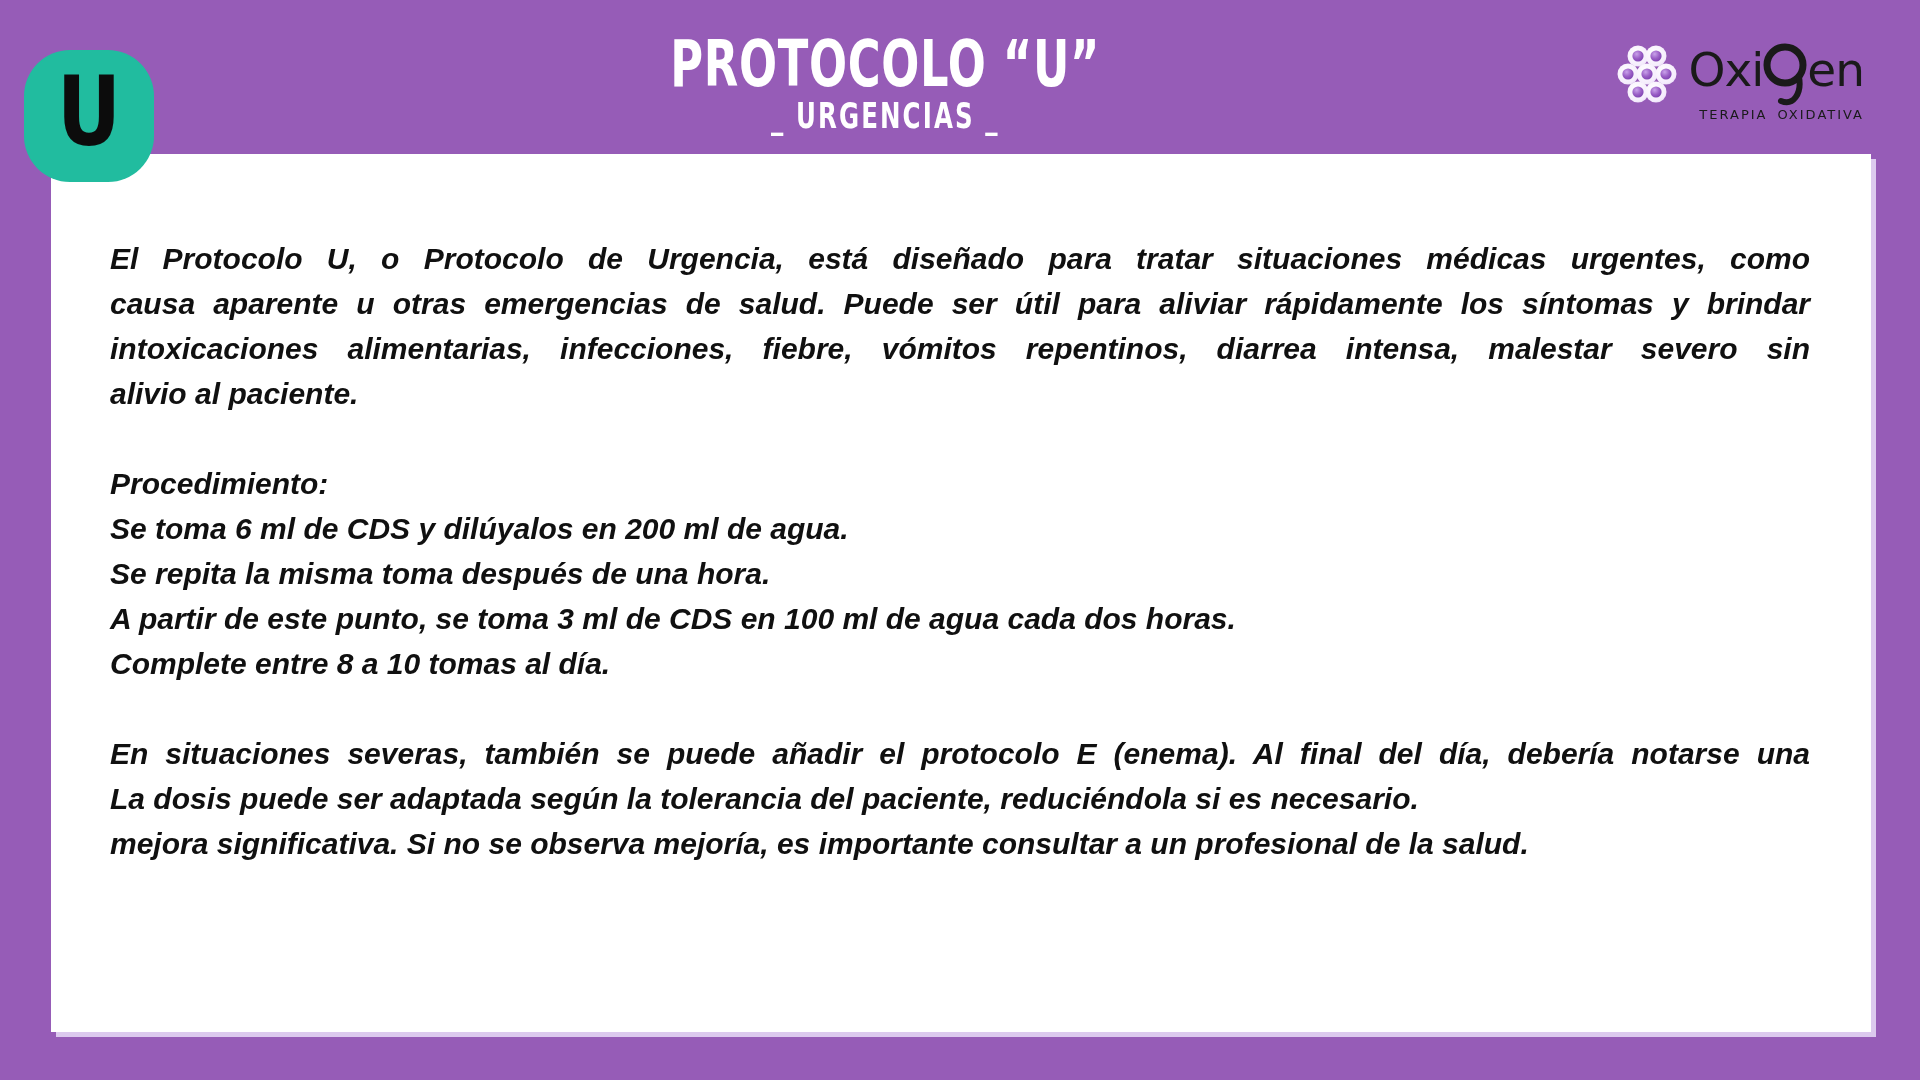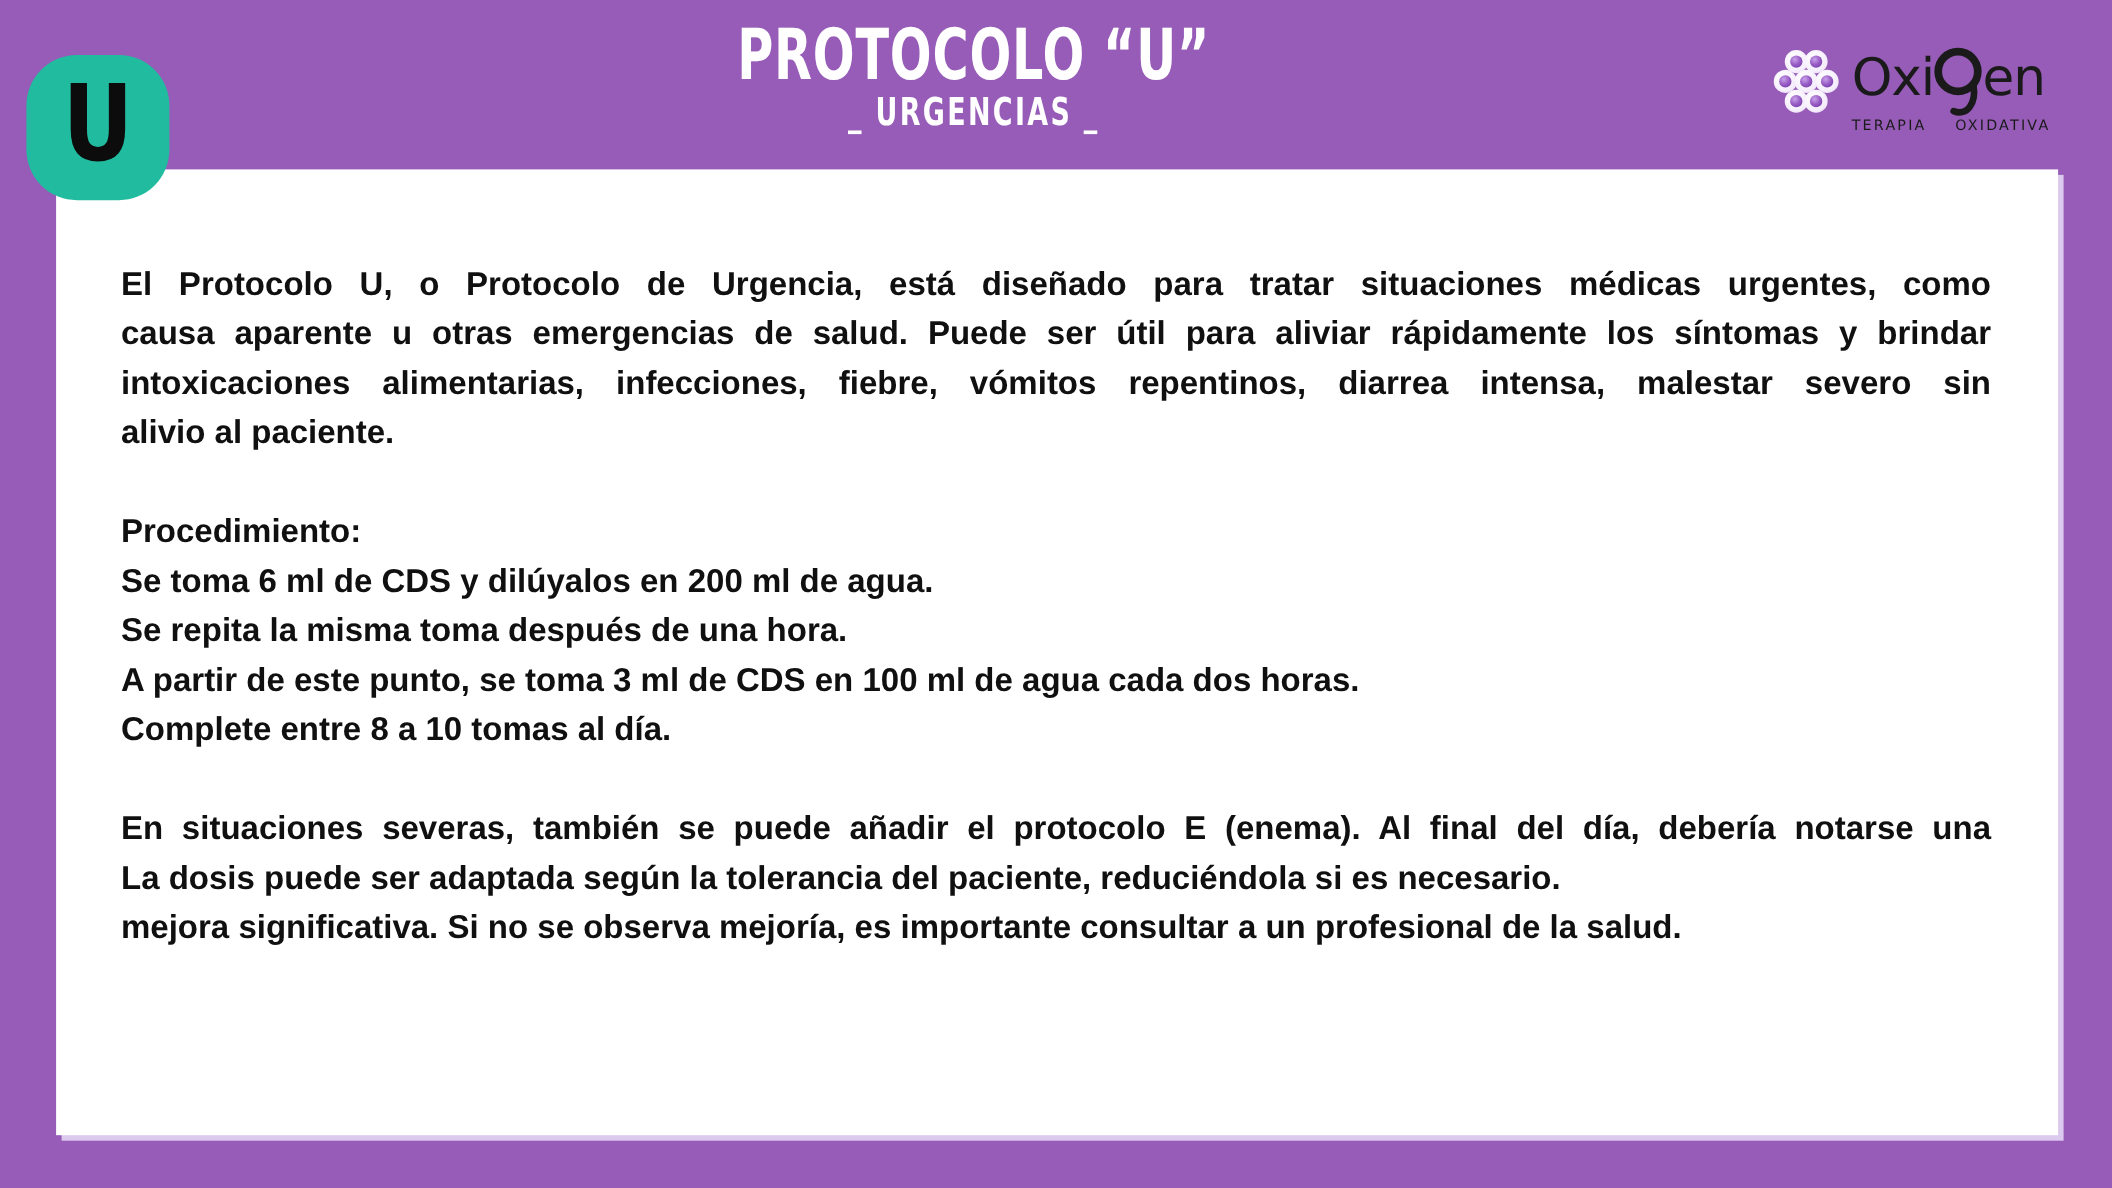--- a/index.html
+++ b/index.html
@@ -38,21 +38,21 @@
     font-size: 96px;
     line-height: 1;
     color: #0c0c0c;
     transform: scaleX(0.82);
     padding-bottom: 8px;
   }
 
   
   .header-titles {
     position: absolute;
-    left: 0; top: 18px;
+    left: 0; top: 31px;
     width: 1770px;
     text-align: center;
     color: #ffffff;
     z-index: 2;
   }
   .page-title {
     display: inline-block;
     font-family: "DejaVu Sans", sans-serif;
     font-weight: 700;
     font-size: 64px;
@@ -92,40 +92,41 @@
     font-size: 47px;
     line-height: 1;
     letter-spacing: -1px;
     color: #1a1a1a;
     white-space: nowrap;
   }
   .logo-q-svg { vertical-align: -24px; margin: 0 -1px; }
   .logo-tagline {
     display: flex;
     justify-content: flex-end;
-    gap: 26px;
+    gap: 10px;
     font-family: "DejaVu Sans", sans-serif;
     font-size: 13px;
     letter-spacing: 2px;
     margin-top: -3px;
     color: #1a1a1a;
     align-items: flex-end;
   }
 
   
   .content {
     position: absolute;
     left: 110px; top: 236px;
     width: 1700px;
     font-family: "Liberation Sans", sans-serif;
     font-weight: 700;
     font-size: 30px;
     line-height: 45px;
     color: #101010;
     z-index: 2;
+    font-style: italic;
   }
   .line { min-height: 45px; }
   .jl { text-align: justify; text-align-last: justify; }
   .gap { height: 45px; }
 </style>
 </head>
 <body>
 
 <div class="canvas">
 

